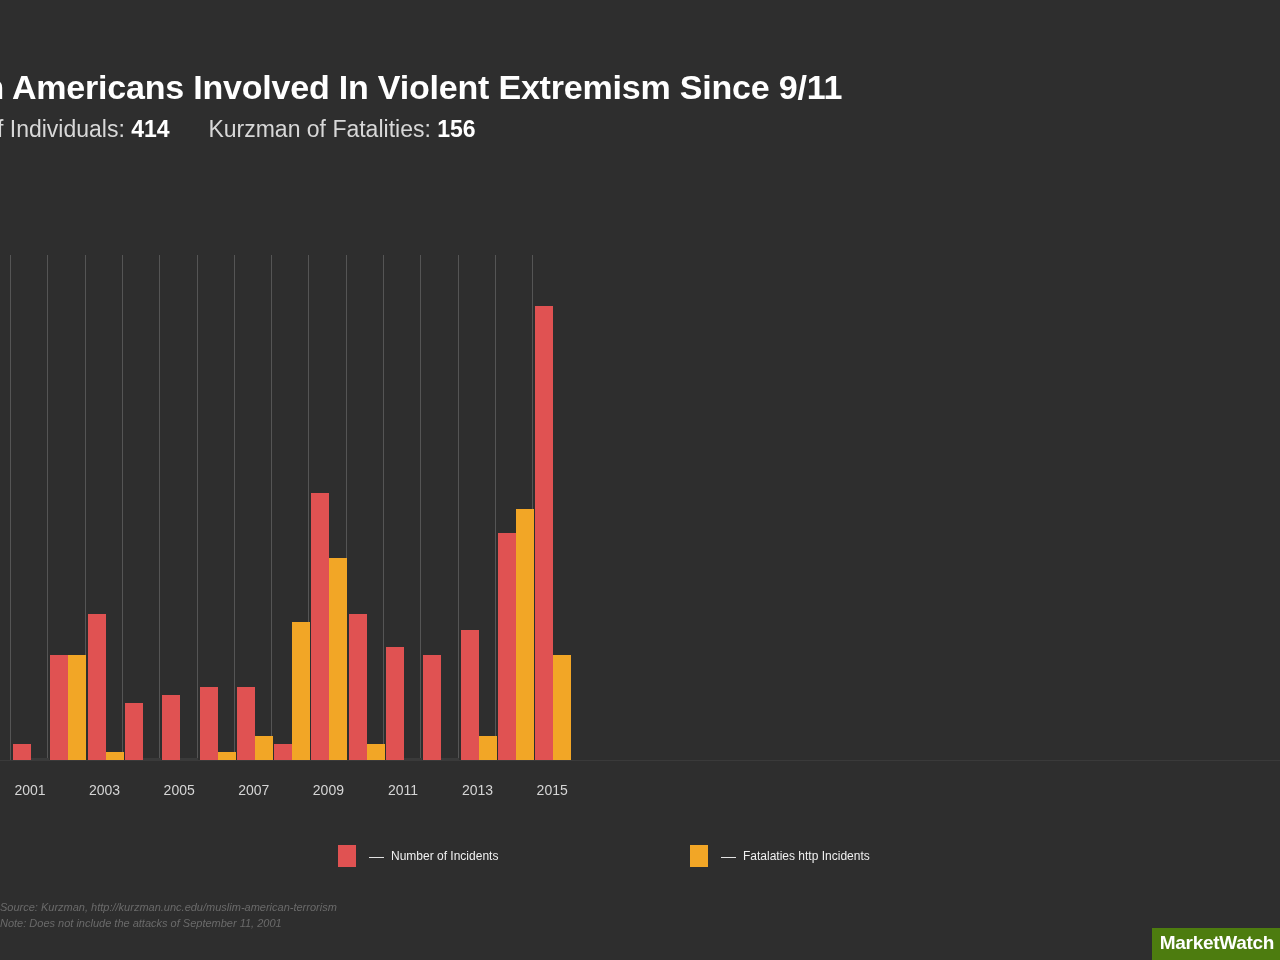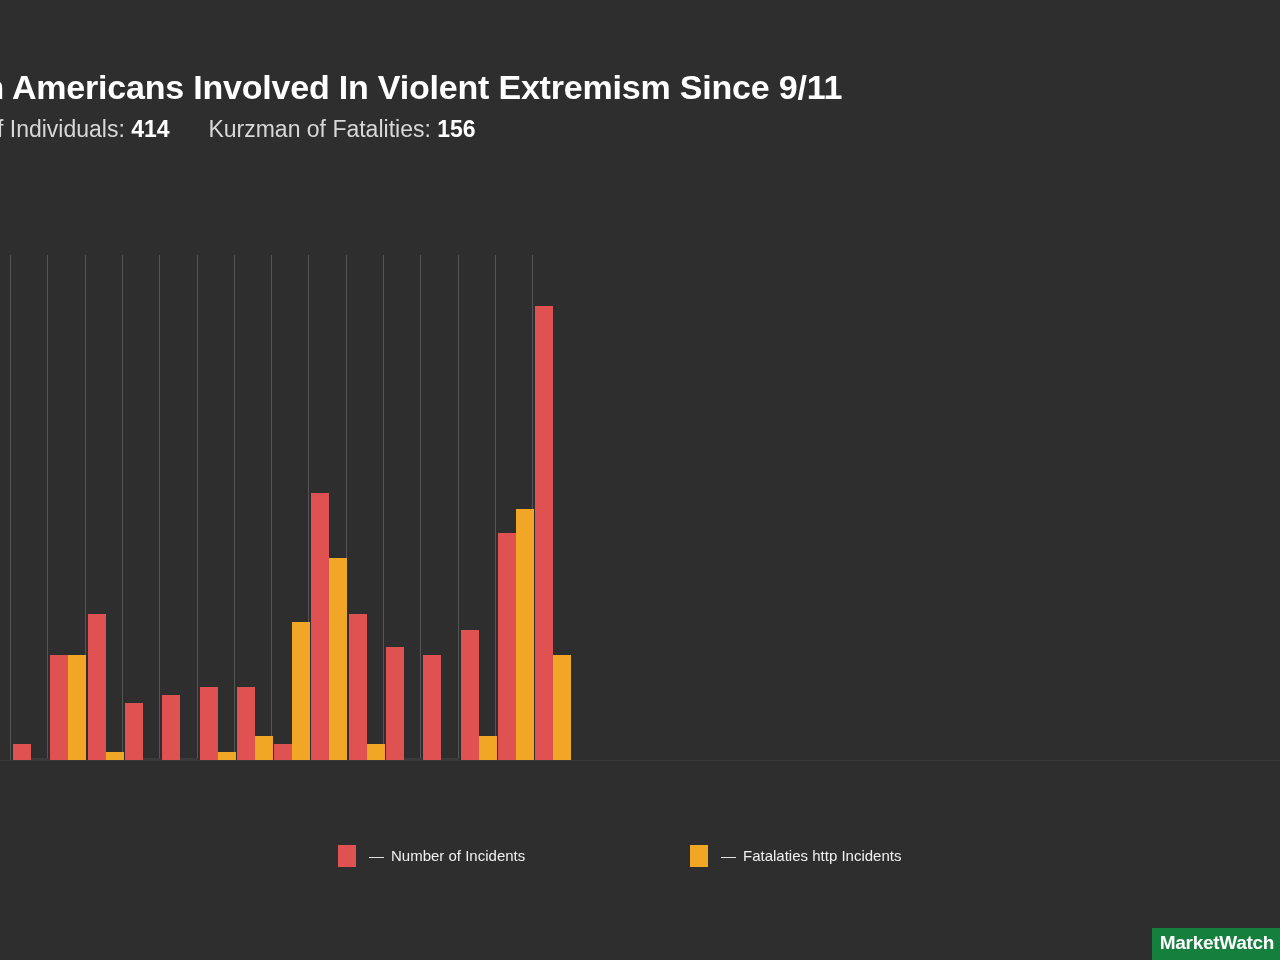--- a/index.html
+++ b/index.html
@@ -94,21 +94,21 @@
     display: inline-block;
   }
   .legend-dash {
     display: inline-block;
     margin: 0 7px 0 13px;
     color: #e2e2e2;
     font-size: 15px;
     line-height: 22px;
   }
   .legend-label {
-    font-size: 15px;
+    font-size: 12px;
     color: #f0f0f0;
     line-height: 22px;
     font-weight: 400;
   }
 
   
   #footnotes {
     position: absolute;
     left: 0; top: 899px;
     width: 600px;
@@ -118,21 +118,21 @@
     font-style: italic;
     color: #6a6a6a;
     line-height: 16px;
     white-space: nowrap;
   }
 
   
   #watermark {
     position: absolute;
     right: 0; bottom: 0;
-    background: #15803d;
+    background: #4d7c0f;
     padding: 4px 6px 6px 8px;
   }
   #watermark-text {
     font-size: 19px;
     font-weight: 700;
     color: #ffffff;
     letter-spacing: -0.3px;
     white-space: nowrap;
   }
 </style>
@@ -228,34 +228,46 @@
           <div class="bar fatalities" title="Fatalaties from Incidents 2014: 31" style="left: 18px; width: 18px; height: 251.1px; background: rgb(242, 166, 38);"></div>
         </div>
         <div class="bar-group" style="left: 535.2px; width: 36px;">
           <div class="bar incidents" title="Number of Incidents 2015: 56" style="left: 0px; width: 18px; height: 453.6px; background: rgb(224, 82, 82);"></div>
           <div class="bar fatalities" title="Fatalaties from Incidents 2015: 13" style="left: 18px; width: 18px; height: 105.3px; background: rgb(242, 166, 38);"></div>
         </div>
       </div>
   </div>
   <div id="baseline"></div>
 
+  <div id="xaxis">
+      <div class="xtick" style="left: 30px;">2001</div>
+      <div class="xtick" style="left: 104.6px;">2003</div>
+      <div class="xtick" style="left: 179.2px;">2005</div>
+      <div class="xtick" style="left: 253.8px;">2007</div>
+      <div class="xtick" style="left: 328.4px;">2009</div>
+      <div class="xtick" style="left: 403px;">2011</div>
+      <div class="xtick" style="left: 477.6px;">2013</div>
+      <div class="xtick" style="left: 552.2px;">2015</div>
+    </div>
 
   <div id="legend">
       <div class="legend-item" style="left: 338px;">
         <span class="legend-swatch" style="background: rgb(224, 82, 82);"></span>
         <span class="legend-dash">—</span>
         <span class="legend-label">Number of Incidents</span>
       </div>
       <div class="legend-item" style="left: 690px;">
         <span class="legend-swatch" style="background: rgb(242, 166, 38);"></span>
         <span class="legend-dash">—</span>
         <span class="legend-label">Fatalaties http Incidents</span>
       </div>
     </div>
 
   <div id="footnotes">
+      <div class="footnote">Source: Kurzman, http://kurzman.unc.edu/muslim-american-terrorism</div>
+      <div class="footnote">Note: Does not include the attacks of September 11, 2001</div>
     </div>
 
   <div id="watermark">
     <div id="watermark-text">MarketWatch</div>
   </div>
 
 </div>
 
 </body></html>

